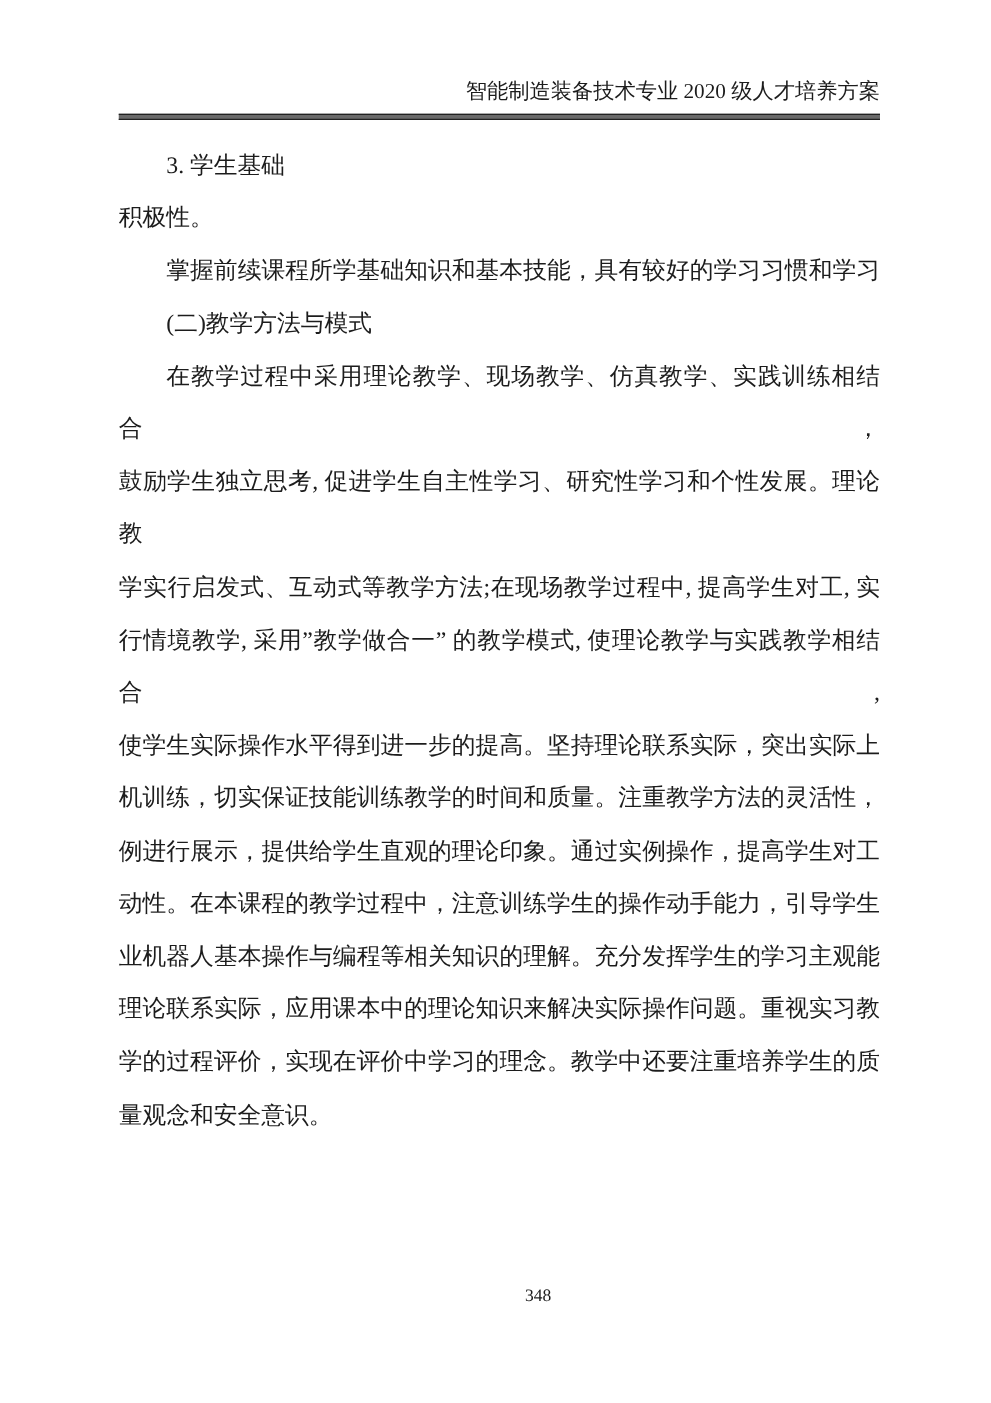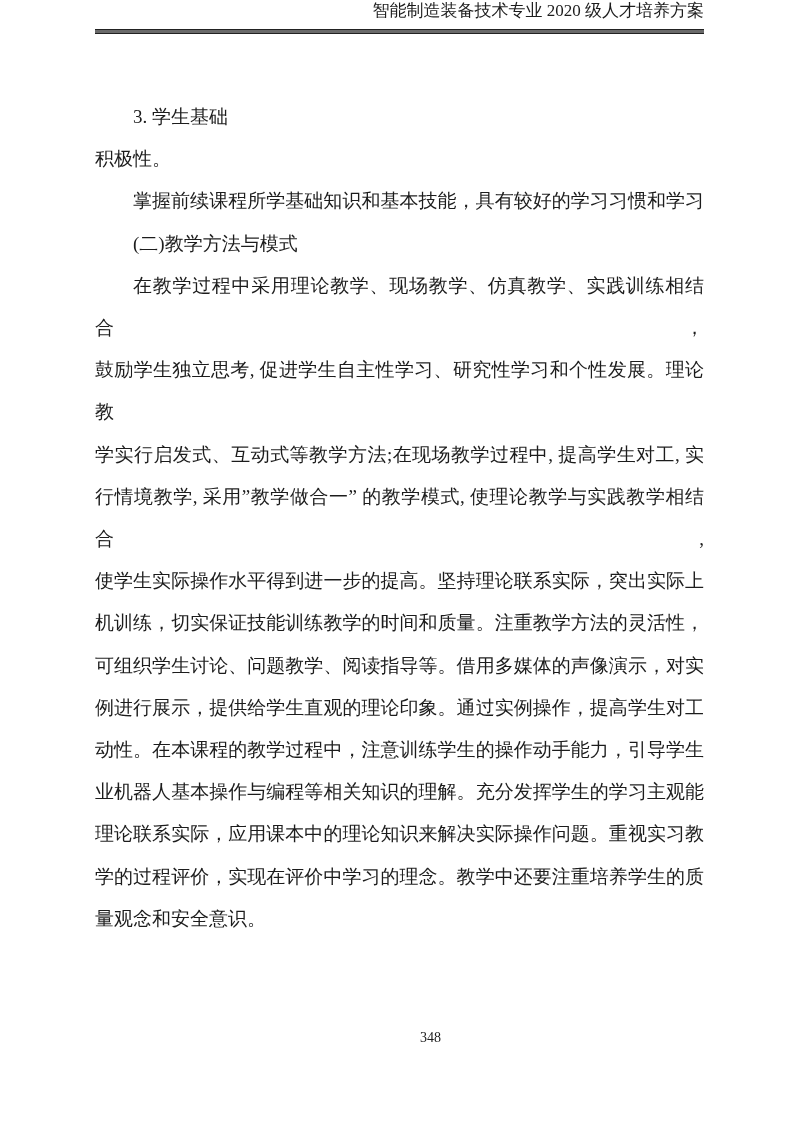--- a/index.html
+++ b/index.html
@@ -13,36 +13,37 @@
     color: #1c1c1c;
     overflow: hidden;
   }
   .header {
     position: absolute;
     left: 95px;
     top: 0;
     width: 609px;
   }
   .header-title {
+    padding-top: 62px;
     text-align: right;
     font-size: 17px;
     line-height: 22px;
     white-space: nowrap;
   }
   .header-rule {
     margin-top: 7px;
     height: 2.5px;
     background: #6a6a6a;
     border-top: 1.5px solid #222222;
     border-bottom: 1.5px solid #222222;
   }
   .content {
     position: absolute;
     left: 95px;
-    top: 96px;
+    top: 112px;
     width: 609px;
     font-size: 19px;
     line-height: 42.2px;
   }
   .heading { text-indent: 2em; }
   .tline { text-align: justify; text-align-last: left; }
   .tline.fill { text-align-last: justify; }
   .tline.first { text-indent: 2em; }
   .footer {
     position: absolute;
@@ -71,21 +72,20 @@
         <div class="tline fill first">掌握前续课程所学基础知识和基本技能，具有较好的学习习惯和学习</div>
       </div>
     <div class="heading">(二)教学方法与模式</div>
     <div class="para">
         <div class="tline fill first">在教学过程中采用理论教学、现场教学、仿真教学、实践训练相结合，</div>
         <div class="tline fill">鼓励学生独立思考, 促进学生自主性学习、研究性学习和个性发展。理论教</div>
         <div class="tline fill">学实行启发式、互动式等教学方法;在现场教学过程中, 提高学生对工, 实</div>
         <div class="tline fill">行情境教学, 采用”教学做合一” 的教学模式, 使理论教学与实践教学相结合,</div>
         <div class="tline fill">使学生实际操作水平得到进一步的提高。坚持理论联系实际，突出实际上</div>
         <div class="tline fill">机训练，切实保证技能训练教学的时间和质量。注重教学方法的灵活性，</div>
-        <div class="tline fill">可组织学生讨论、问题教学、阅读指导等。借用多媒体的声像演示，对实</div>
         <div class="tline fill">例进行展示，提供给学生直观的理论印象。通过实例操作，提高学生对工</div>
         <div class="tline fill">动性。在本课程的教学过程中，注意训练学生的操作动手能力，引导学生</div>
         <div class="tline fill">业机器人基本操作与编程等相关知识的理解。充分发挥学生的学习主观能</div>
         <div class="tline fill">理论联系实际，应用课本中的理论知识来解决实际操作问题。重视实习教</div>
         <div class="tline fill">学的过程评价，实现在评价中学习的理念。教学中还要注重培养学生的质</div>
         <div class="tline">量观念和安全意识。</div>
       </div>
   </div>
 
   <div class="footer">

